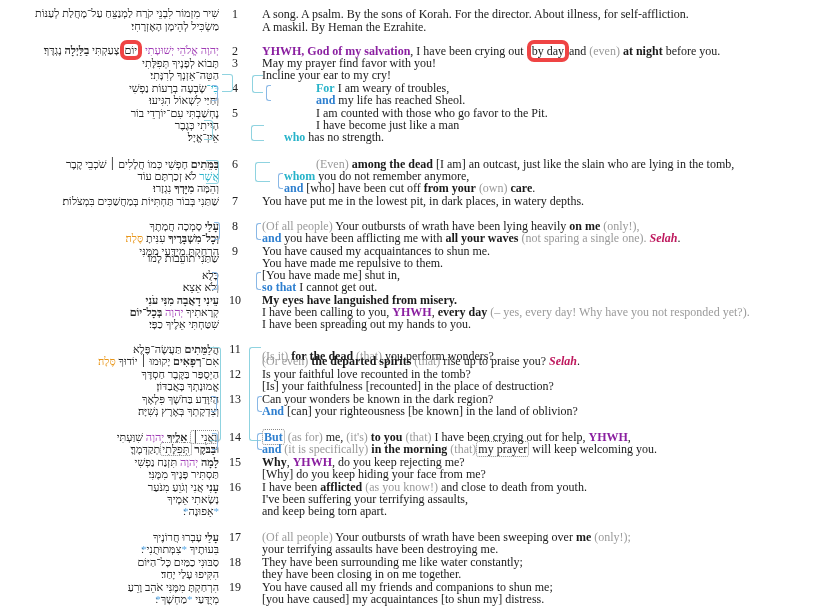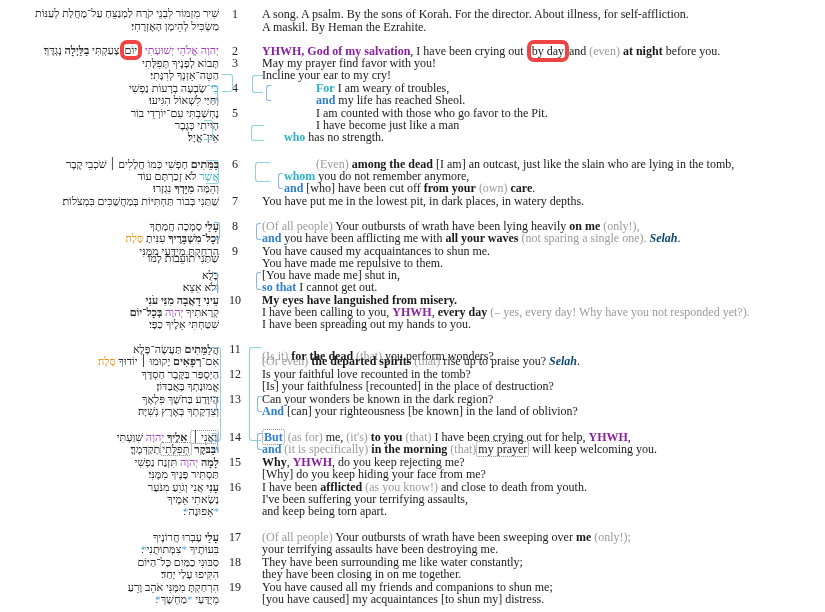--- a/index.html
+++ b/index.html
@@ -8,21 +8,21 @@
   .heb { position:absolute; right:606px; font-size:11px; line-height:12.5px; direction:rtl; text-align:right; white-space:nowrap; color:#222; }
   .num { position:absolute; left:226px; width:18px; text-align:center; font-size:12px; line-height:12.5px; color:#222; }
   .en  { position:absolute; left:262px; font-size:12px; line-height:12.5px; white-space:nowrap; color:#1a1a1a; }
   .en.i1 { left:272px;margin-left:44px; }
   .b { font-weight:bold; }
   .it { }
   .gray { color:#9a9a9a; }
   .divine { color:#8a1fa0; font-weight:bold; }
   .cyan { color:#27b3c9; font-weight:bold; }
   .blue { color:#2e7fcf; font-weight:bold; }
-  .selah { color:#0c4a6e; font-weight:bold; font-style:italic; }
+  .selah { color:#be185d; font-weight:bold; font-style:italic; }
   .boxed { border:4px solid #ef4444; border-radius:7px; padding:0 1px; }
   .dotbox { border:1px dotted #888; border-radius:3px; padding:0 1px; }
   .br { position:absolute; border:1.3px solid #8fd3e0; }
   .br.l { border-right:none; border-radius:3px 0 0 3px; }
   .br.r { border-left:none; border-radius:0 3px 3px 0; }
   .br.blue { border-color:#8ab8e6; }
   .star { color:#5aa9e6; }
   .hpurple { color:#a03cb5; }
   .horange { color:#e8961a; }
   .hcyan { color:#27b3c9; }

